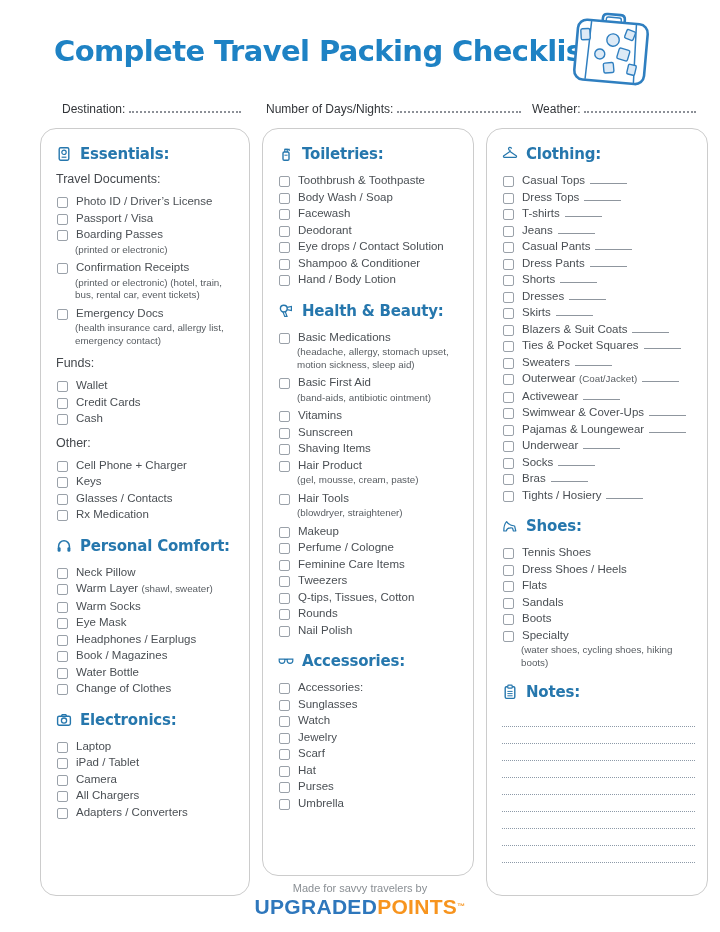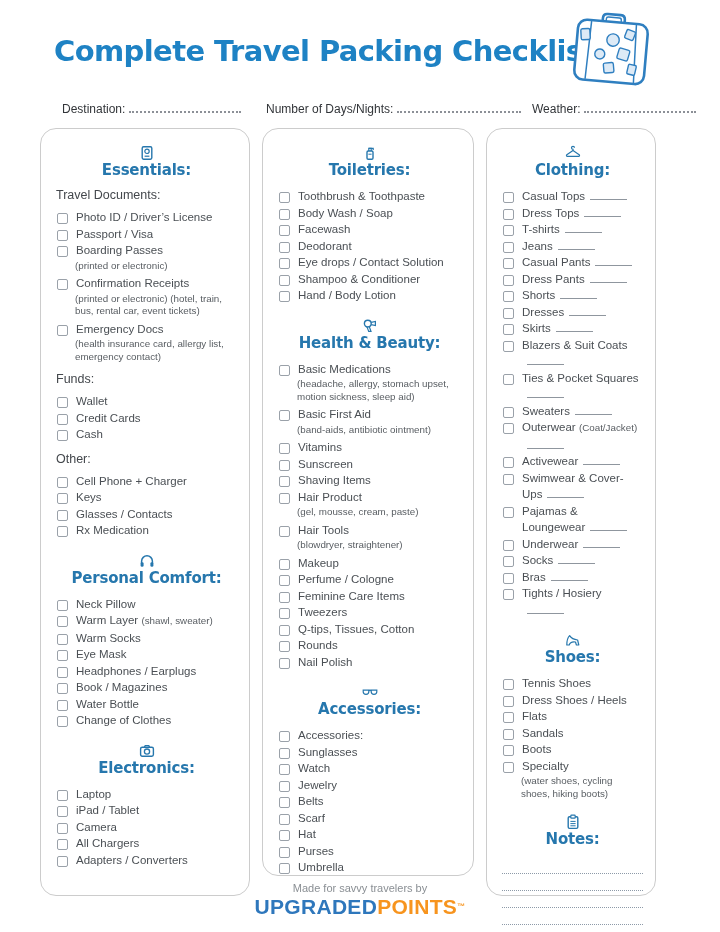--- a/index.html
+++ b/index.html
@@ -13,24 +13,24 @@
   .field{position:absolute;top:0;white-space:nowrap;}
   .field-1{left:46px}.field-2{left:250px}.field-3{left:516px}
   .leader{display:inline-block;height:11px;border-bottom:2px dotted #8c9097;margin-left:4px;}
   .leader-1{width:112px}.leader-2{width:124px}.leader-3{width:112px}
   
   .columns{position:absolute;left:40px;top:128px;display:flex;gap:12px;align-items:flex-start;}
   .col-box{border:1.5px solid #cccccc;border-radius:16px;background:#fff;
            box-sizing:border-box;padding:16px 12px 12px 15px;}
   .col-1{width:210px;height:768px}
   .col-2{width:212px;height:748px}
-  .col-3{width:170px;height:768px}
+  .col-3{width:222px;height:768px}
   .sec{margin-top:14px;}
   .sec:first-child{margin-top:0;}
-  .sec-header{display:flex;align-items:center;margin-bottom:9px;flex-direction:column;}
+  .sec-header{display:flex;align-items:center;gap:8px;margin-bottom:9px;}
   .sec-icon{width:16px;height:16px;color:#2677ad;flex:0 0 auto;}
   .sec-icon svg{display:block;width:100%;height:100%;}
   .sec-title{font-size:15px;font-weight:700;color:#2677ad;
              font-family:"DejaVu Sans",sans-serif;letter-spacing:-0.2px;}
   .group-heading{font-size:12.5px;color:#43474c;margin:9px 0 7px;}
   .item{display:flex;align-items:flex-start;line-height:16.5px;}
   .cb{width:9px;height:9px;border:1.1px solid #9aa1a9;border-radius:2px;
       margin:4px 8px 0 1px;flex:0 0 auto;background:#fff;}
   .lbl{font-size:11.5px;color:#4a4f54;}
   .sub-inline{font-size:9.8px;color:#585d62;}
@@ -365,24 +365,20 @@
           <div class="item">
             <span class="cb"></span>
             <span class="lbl"><span class="lbl-text">Watch</span></span>
           </div>
           <div class="item">
             <span class="cb"></span>
             <span class="lbl"><span class="lbl-text">Jewelry</span></span>
           </div>
           <div class="item">
             <span class="cb"></span>
-            <span class="lbl"><span class="lbl-text">Belts</span></span>
-          </div>
-          <div class="item">
-            <span class="cb"></span>
             <span class="lbl"><span class="lbl-text">Scarf</span></span>
           </div>
           <div class="item">
             <span class="cb"></span>
             <span class="lbl"><span class="lbl-text">Hat</span></span>
           </div>
           <div class="item">
             <span class="cb"></span>
             <span class="lbl"><span class="lbl-text">Purses</span></span>
           </div>

